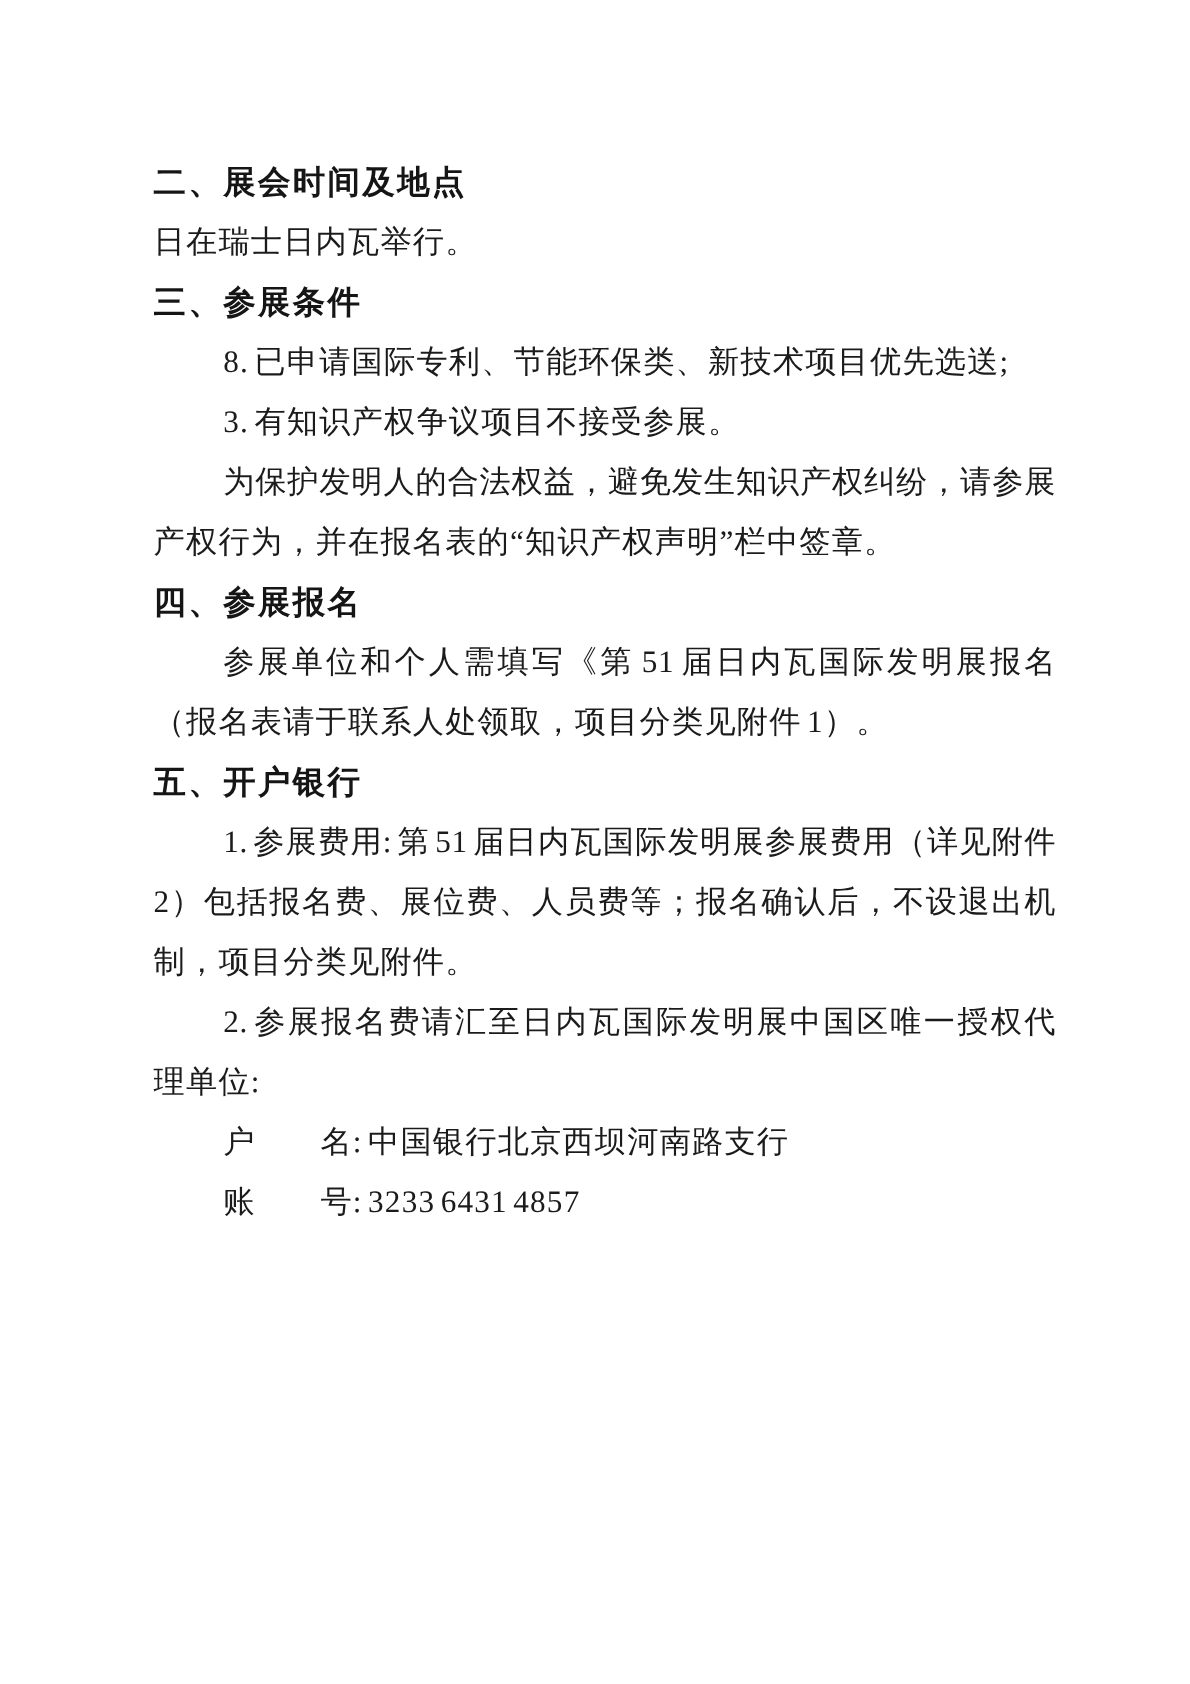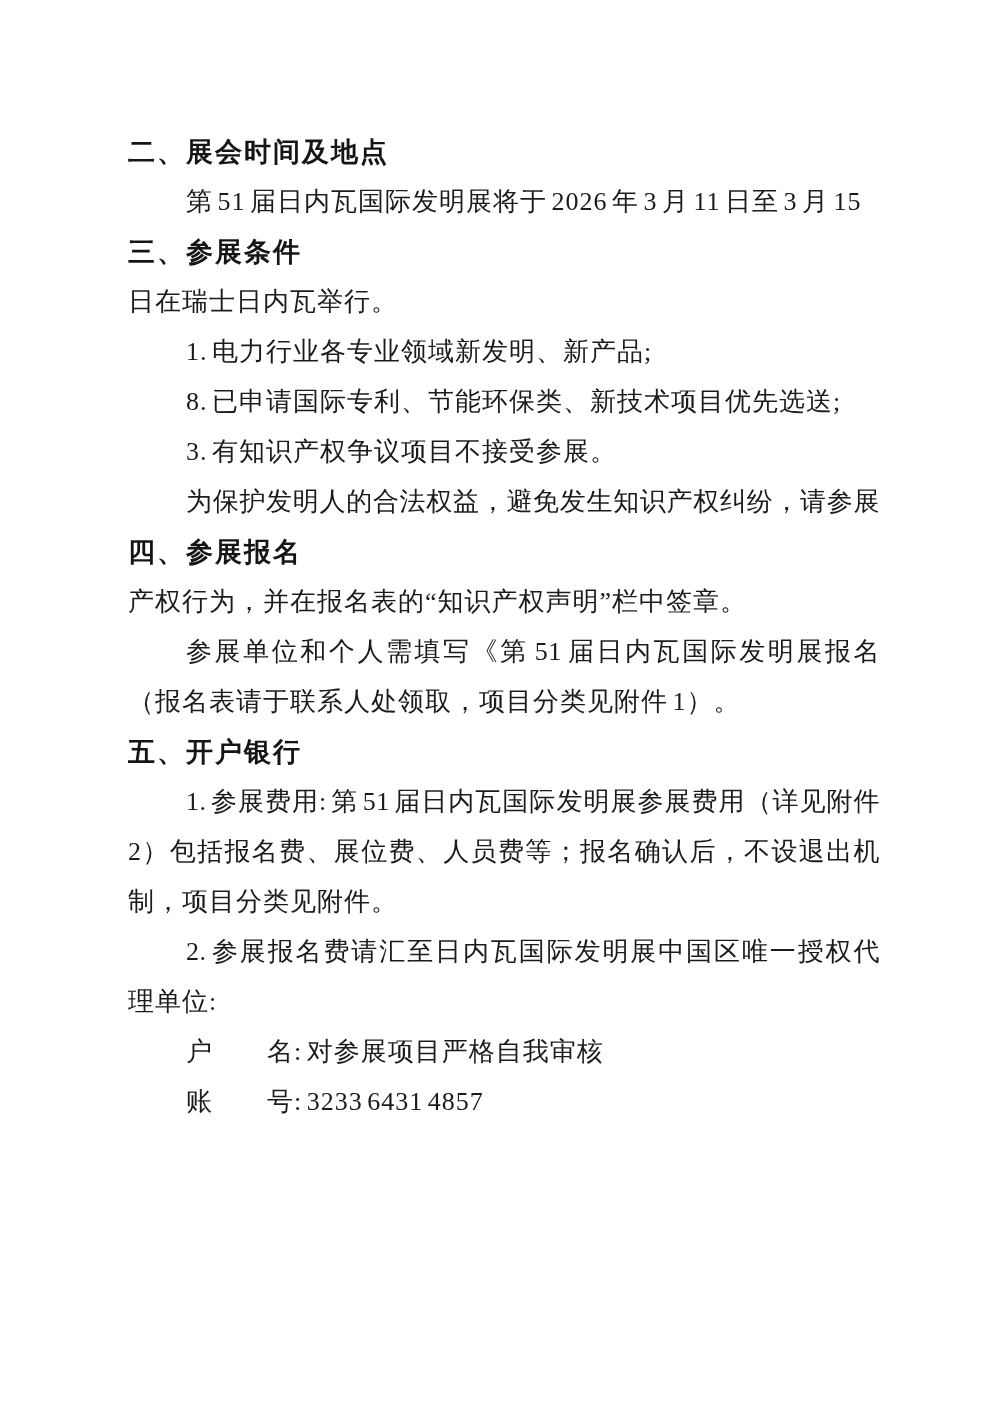--- a/index.html
+++ b/index.html
@@ -64,34 +64,32 @@
     color: #1b1b1b;
     font-family: "Liberation Serif", "DejaVu Serif", serif;
   }
 </style>
 </head>
 <body>
 
 <div class="page">
   <div class="content">
     <div class="line heading">二、展会时间及地点</div>
-    <div class="line indent">第 51 届日内瓦国际发明展将于 2026 年 3 月 11 日至 3 月 15</div>
+    <div class="line">日在瑞士日内瓦举行。</div>
     <div class="line heading">三、参展条件</div>
-    <div class="line">日在瑞士日内瓦举行。</div>
-    <div class="line indent">1. 电力行业各专业领域新发明、新产品;</div>
     <div class="line indent">8. 已申请国际专利、节能环保类、新技术项目优先选送;</div>
     <div class="line indent">3. 有知识产权争议项目不接受参展。</div>
     <div class="line justify indent">为保护发明人的合法权益，避免发生知识产权纠纷，请参展</div>
+    <div class="line">产权行为，并在报名表的“知识产权声明”栏中签章。</div>
     <div class="line heading">四、参展报名</div>
-    <div class="line">产权行为，并在报名表的“知识产权声明”栏中签章。</div>
     <div class="line justify indent">参展单位和个人需填写《第 51 届日内瓦国际发明展报名表》</div>
     <div class="line">（报名表请于联系人处领取，项目分类见附件 1）。</div>
     <div class="line heading">五、开户银行</div>
     <div class="line justify indent">1. 参展费用: 第 51 届日内瓦国际发明展参展费用（详见附件</div>
     <div class="line justify">2）包括报名费、展位费、人员费等；报名确认后，不设退出机</div>
     <div class="line">制，项目分类见附件。</div>
     <div class="line justify indent">2. 参展报名费请汇至日内瓦国际发明展中国区唯一授权代</div>
     <div class="line">理单位:</div>
-    <div class="line indent">户　　名: 对参展项目严格自我审核</div>
+    <div class="line indent">户　　名: 中国银行北京西坝河南路支行</div>
     <div class="line indent">账　　号: 3233 6431 4857</div>
   </div>
   <div class="page-footer">—2—</div>
 </div>
 
 </body></html>

